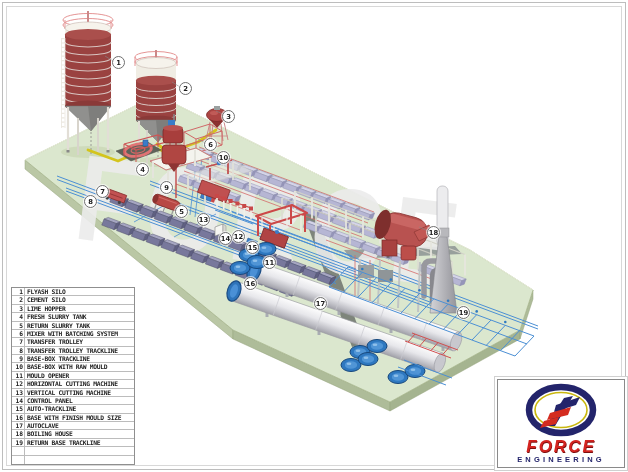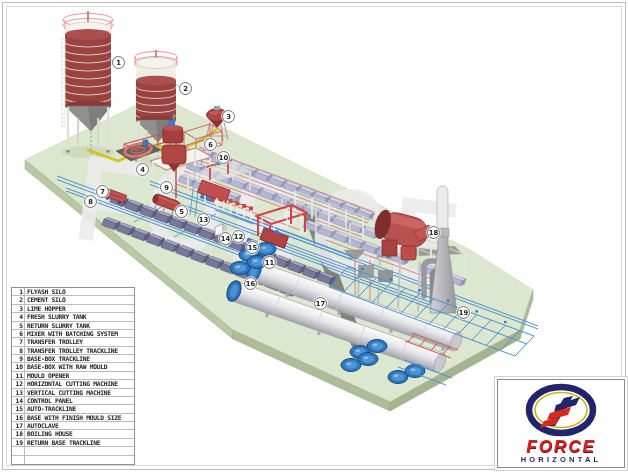--- a/index.html
+++ b/index.html
@@ -685,16 +685,16 @@
   <div class="logo-box">
     <svg class="logo-oval" viewBox="0 0 126 56">
       <ellipse cx="63" cy="28" rx="32" ry="23" fill="#ffffff" stroke="#23246b" stroke-width="6.5"></ellipse>
       <ellipse cx="63" cy="28" rx="26" ry="17.5" fill="none" stroke="#c9b70e" stroke-width="1.6"></ellipse>
       <polygon points="66,16 75,14 57,44 48,44" fill="#23246b"></polygon>
       <polygon points="58,23 82,15 78,23 56,30" fill="#23246b"></polygon>
       <polygon points="52,31 73,25 70,33 49,38" fill="#d42b1f"></polygon>
       <polygon points="46,39 61,35 58,42 42,46" fill="#d42b1f"></polygon>
     </svg>
     <div class="logo-brand">FORCE</div>
-    <div class="logo-sub">HORIZONTAL</div>
+    <div class="logo-sub">ENGINEERING</div>
   </div>
 
 </div>
 
 </body></html>

